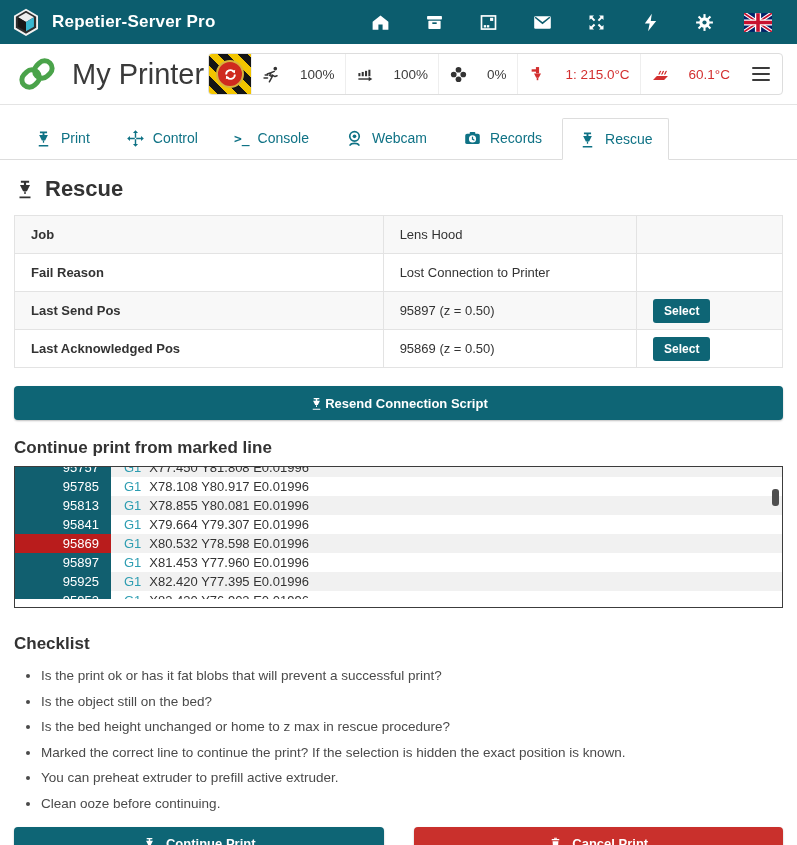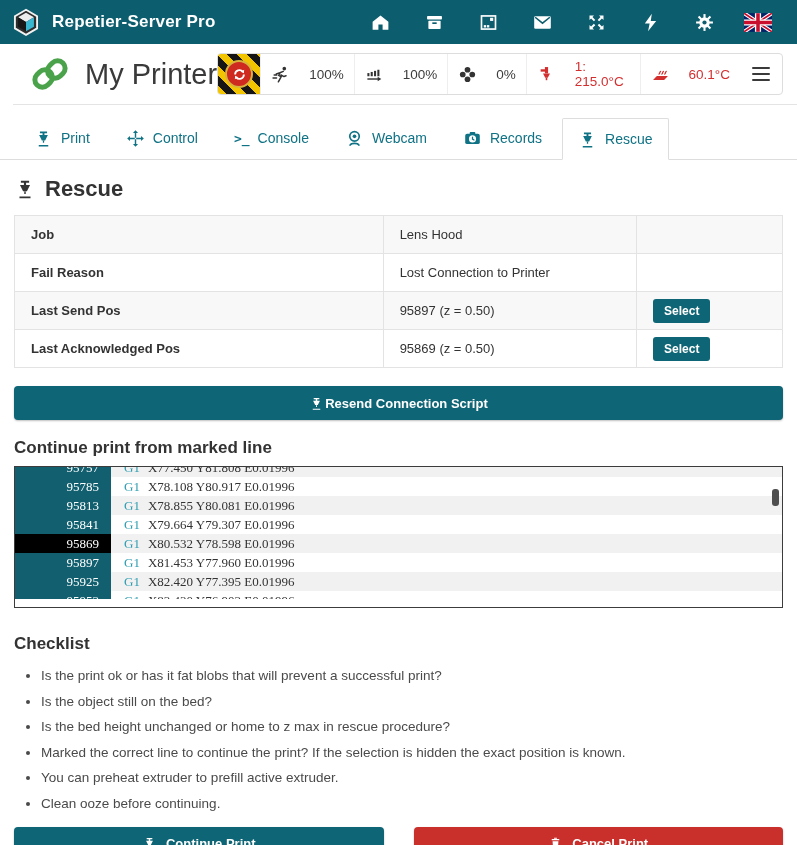--- a/index.html
+++ b/index.html
@@ -8,21 +8,21 @@
 
   
   .navbar { height:44px; background:#0c5d6e; display:flex; align-items:center; padding:0 12px; }
   .navbar .logo { width:28px; height:28px; margin-right:12px; flex:none; }
   .navbar .brand { color:#fff; font-size:17px; font-weight:bold; letter-spacing:.2px; }
   .nav-icons { margin-left:auto; display:flex; align-items:center; }
   .nav-btn { width:54px; height:44px; display:flex; align-items:center; justify-content:center; cursor:pointer; }
   .nav-btn svg { width:21px; height:21px; }
 
   
-  .phead { display:flex; align-items:center; padding:9px 14px 9px 14px; border-bottom:1px solid #e4e4e4;margin-left:13px; }
+  .phead { display:flex; align-items:center; padding:9px 14px 9px 14px; border-bottom:1px solid #e4e4e4; }
   .phead .chain { width:46px; height:40px; flex:none; }
   .ptitle { font-size:29px; color:#3a3a3a; margin-left:12px; font-weight:normal; white-space:nowrap; }
   .statusbar { margin-left:auto; display:flex; align-items:stretch; border:1px solid #ddd; border-radius:4px; background:#fff; height:42px; overflow:hidden; }
   .seg { display:flex; align-items:center; gap:19px; padding:0 10px; border-left:1px solid #eee; font-size:13.5px; color:#3d3d3d; cursor:pointer; }
   .seg:first-child { border-left:none; padding:0; }
   .seg.temp { color:#d32f2f; }
   .seg svg { width:19px; height:19px; flex:none; }
   .hazard { width:42px; height:42px; position:relative; background:repeating-linear-gradient(45deg,#f2c500 0 7px,#151515 7px 14px); display:flex; align-items:center; justify-content:center; }
   .hazard .redring { width:28px; height:28px; border-radius:50%; background:#cf2a1f; border:2px solid #d8b33c; display:flex; align-items:center; justify-content:center; }
   .hazard svg { width:17px; height:17px; }
@@ -48,26 +48,26 @@
   td.val { width:33%; color:#333; }
   td.act { width:19%; }
   .btn-select { background:#0e6575; color:#fff; border:none; border-radius:3px; font-size:12px; font-weight:bold; padding:5px 11px; cursor:pointer; font-family:inherit; }
 
   .btn-wide { width:100%; margin-top:18px; height:34px; background:#0e6575; color:#fff; border:none; border-radius:4px; font-size:13px; font-weight:bold; display:flex; align-items:center; justify-content:center; gap:1px; cursor:pointer; font-family:inherit; box-shadow:0 1px 2px rgba(0,0,0,.25); }
   .btn-wide svg { width:15px; height:15px; }
 
   .h-sec { font-size:17px; font-weight:bold; color:#333; margin:18px 0 8px 0; }
 
   
-  .codebox { border:1px solid #3c3c3c; height:142px; position:relative; overflow:hidden; font-family:Liberation Serif, serif; font-size:13px; background:#fff; }
+  .codebox { border:1px solid #3c3c3c; height:142px; position:relative; overflow:hidden; font-family:Liberation Sans, sans-serif; font-size:13px; background:#fff; }
   .codeclip { height:132px; overflow:hidden; }
   .rows { margin-top:-9px; }
   .crow { display:flex; height:19px; line-height:19px; cursor:pointer; }
   .crow .ln { width:96px; flex:none; background:#115f6f; color:#fff; text-align:right; padding-right:12px; }
-  .crow.marked .ln { background:#000000; }
+  .crow.marked .ln { background:#b91c1c; }
   .crow .cd { flex:1; padding-left:13px; white-space:pre; color:#333; }
   .crow.even .cd { background:#f1f1f1; }
   .crow .cmd { color:#2d9db1; }
   .crow .args { margin-left:8px; }
   .sthumb { position:absolute; right:3px; top:22px; width:7px; height:17px; background:#4f4f4f; border-radius:3px; }
 
   
   .h-check { font-size:17px; font-weight:bold; margin:26px 0 12px 0; }
   ul.check { margin:0 0 0 27px; padding:0; }
   ul.check li { font-size:13.5px; color:#4a4a4a; margin:0 0 6px 0; line-height:1.45; }

